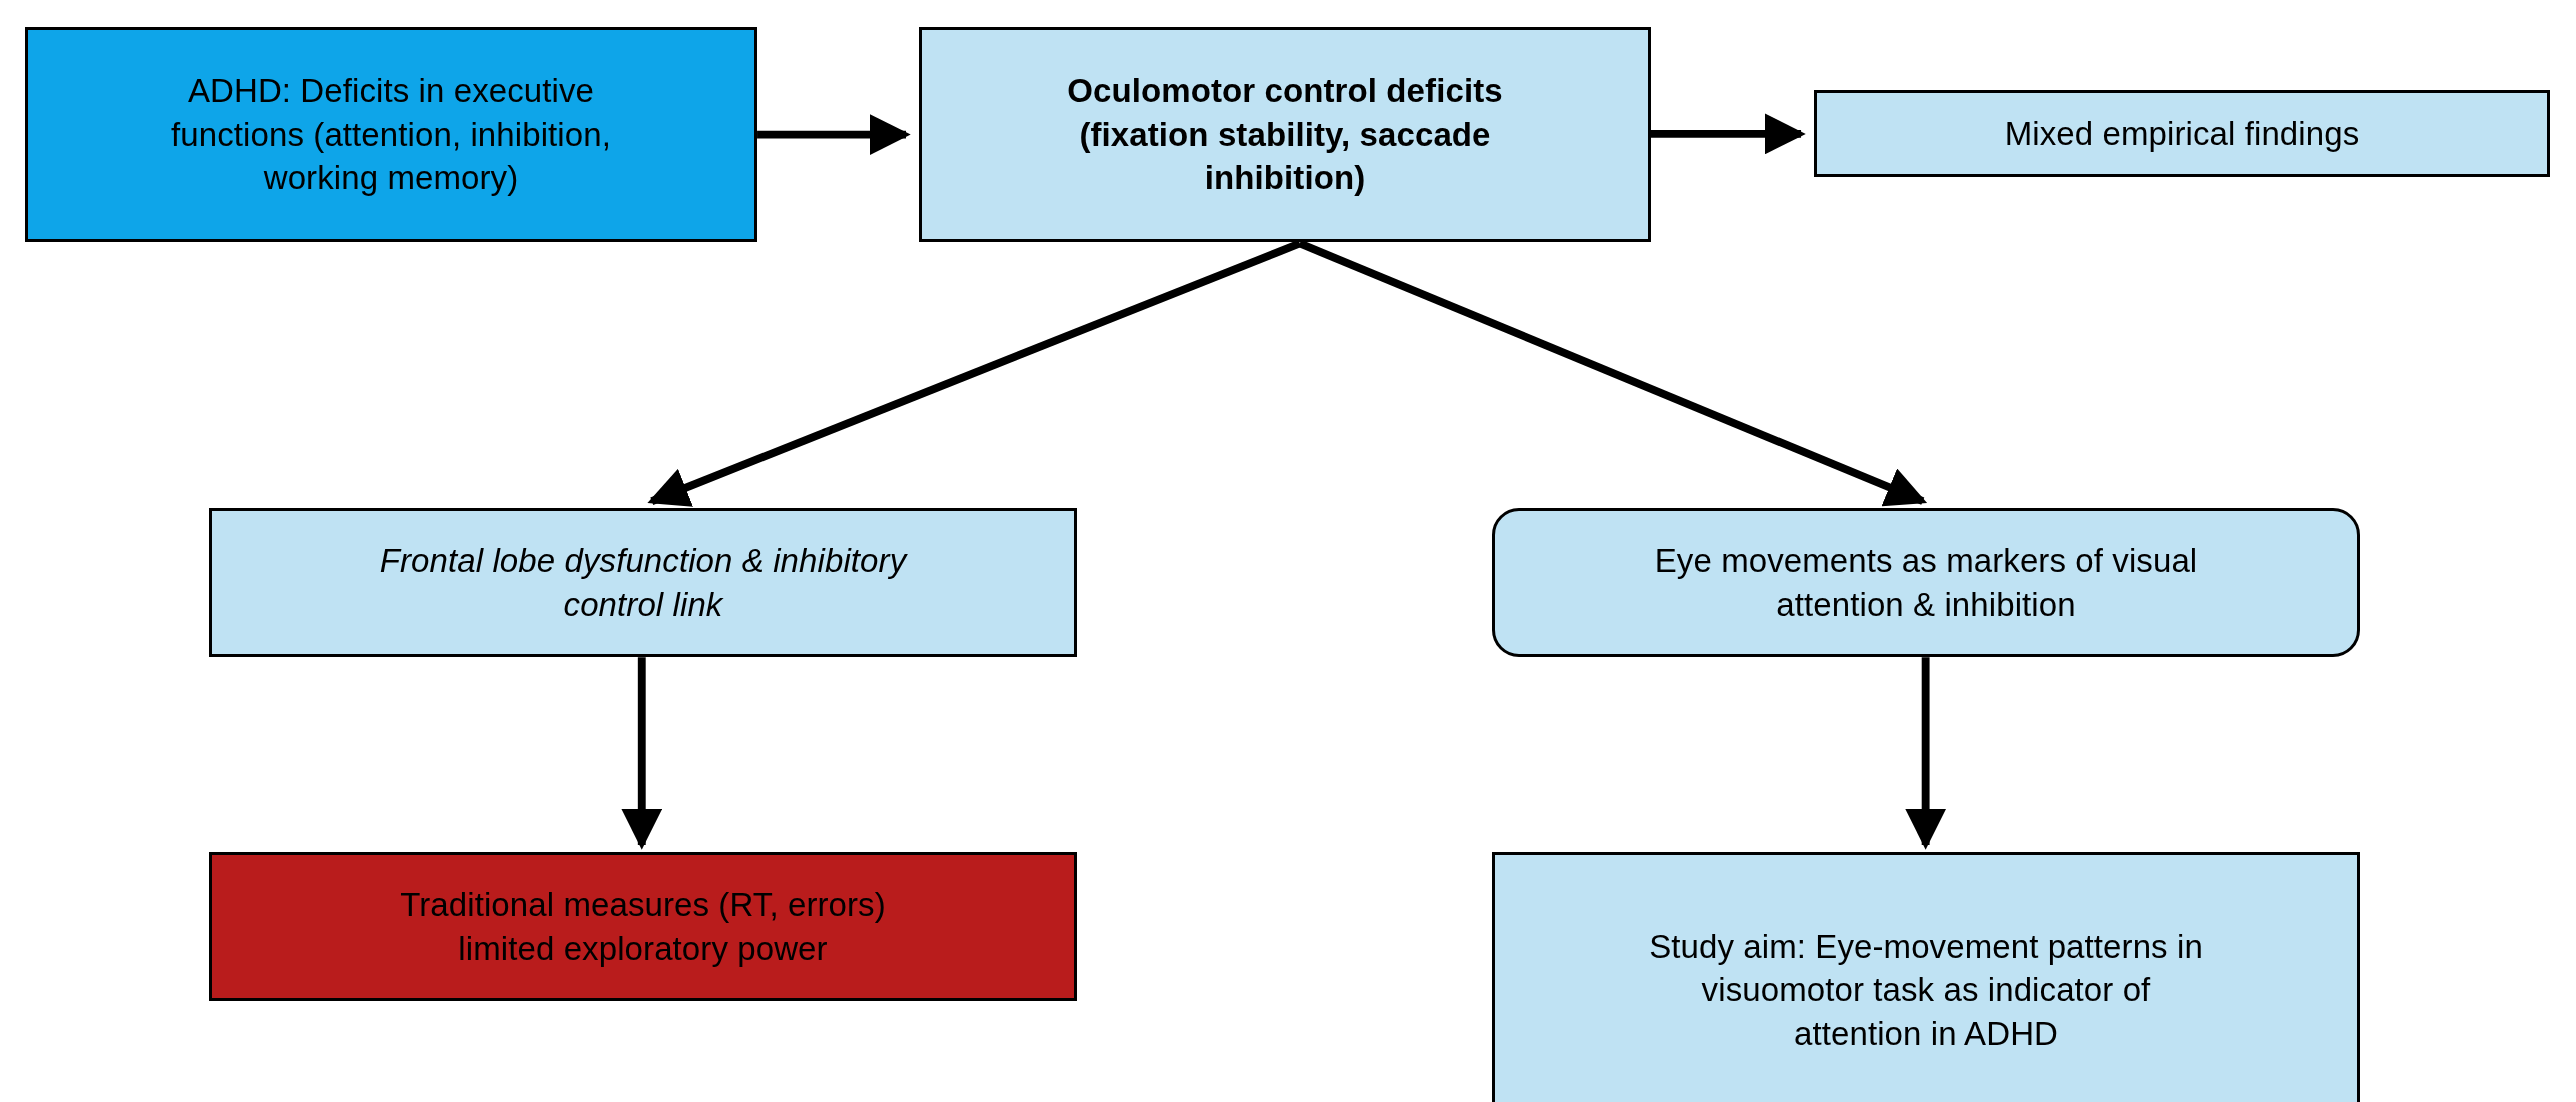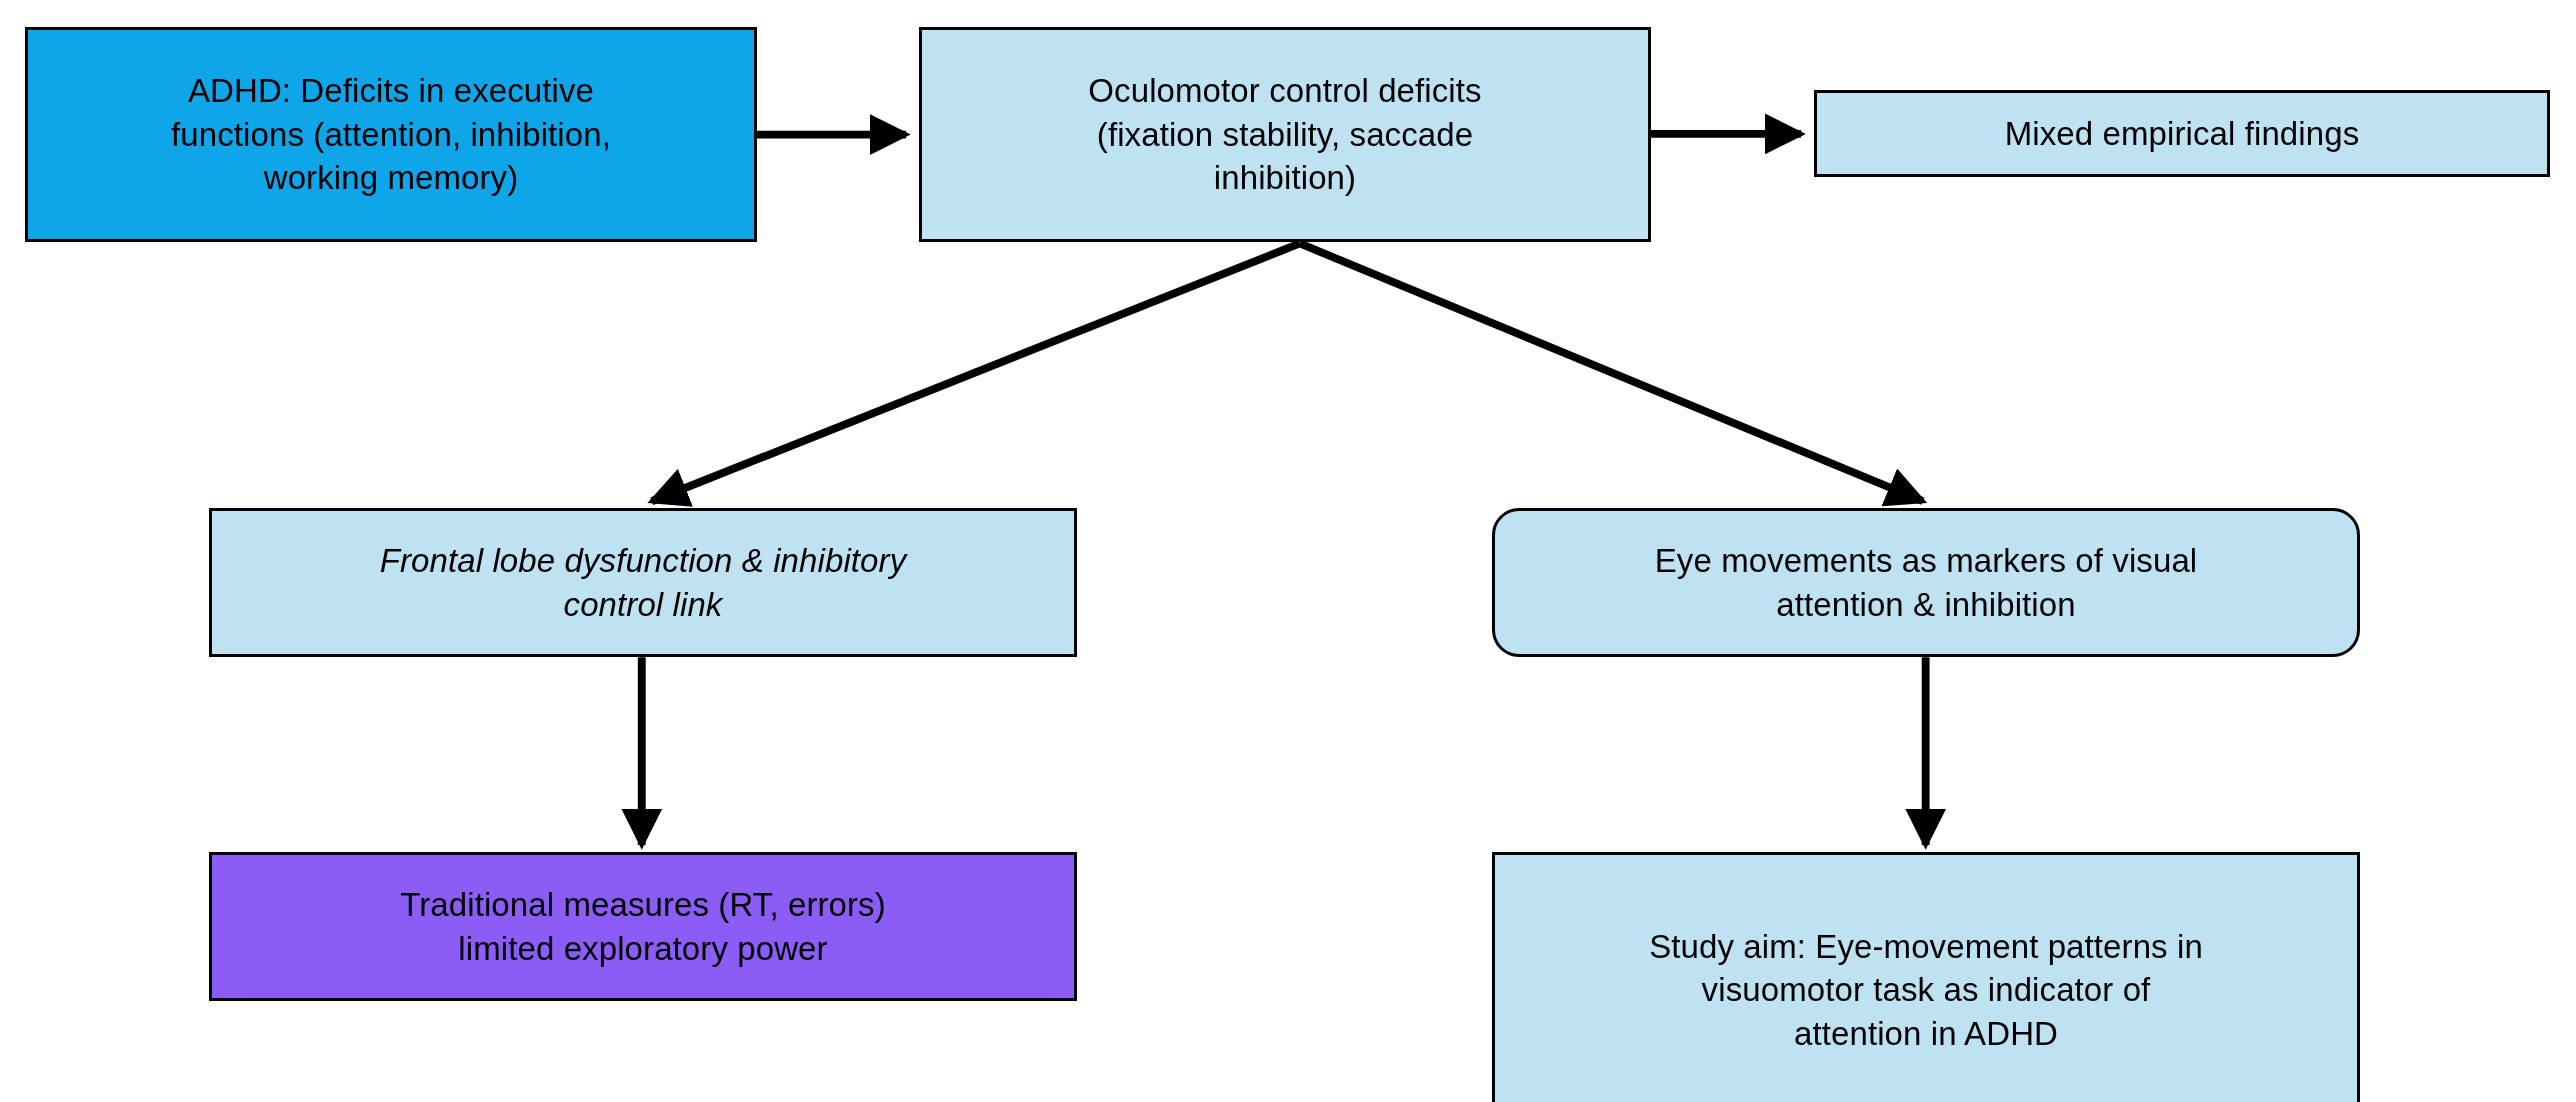--- a/index.html
+++ b/index.html
@@ -67,37 +67,37 @@
         <path d="M 2689 918 L 2689 1180" stroke="#000000" stroke-width="11" fill="none" marker-end="url(#arrowhead)"></path>
       </g>
   </svg>
 
   <div id="node-layer">
       <div class="node" style="left: 25px; top: 27px; width: 732px; height: 215px; background: #0ea5e9; border-color: rgb(0, 0, 0);">
         <span class="node-label">ADHD: Deficits in executive
 functions (attention, inhibition,
 working memory)</span>
       </div>
-      <div class="node" style="left: 919px; top: 27px; width: 732px; height: 215px; background: rgb(191, 226, 243); border-color: rgb(0, 0, 0);">
+      <div class="node" style="left: 919px; top: 27px; width: 732px; height: 215px; background: rgb(191, 226, 243); border-color: rgb(0, 0, 0); font-weight: bold;">
         <span class="node-label">Oculomotor control deficits
 (fixation stability, saccade
 inhibition)</span>
       </div>
       <div class="node" style="left: 1814px; top: 90px; width: 736px; height: 87px; background: rgb(191, 226, 243); border-color: rgb(0, 0, 0);">
         <span class="node-label">Mixed empirical findings</span>
       </div>
       <div class="node" style="left: 209px; top: 508px; width: 868px; height: 149px; background: rgb(191, 226, 243); border-color: rgb(0, 0, 0); font-style: italic;">
         <span class="node-label">Frontal lobe dysfunction &amp; inhibitory
 control link</span>
       </div>
       <div class="node" style="left: 1492px; top: 508px; width: 868px; height: 149px; background: rgb(191, 226, 243); border-color: rgb(0, 0, 0); border-radius: 27px;">
         <span class="node-label">Eye movements as markers of visual
 attention &amp; inhibition</span>
       </div>
-      <div class="node" style="left: 209px; top: 852px; width: 868px; height: 149px; background: #8b5cf6; border-color: rgb(0, 0, 0);">
+      <div class="node" style="left: 209px; top: 852px; width: 868px; height: 149px; background: #b91c1c; border-color: rgb(0, 0, 0);">
         <span class="node-label">Traditional measures (RT, errors)
 limited exploratory power</span>
       </div>
       <div class="node" style="left: 1492px; top: 852px; width: 868px; height: 276px; background: rgb(191, 226, 243); border-color: rgb(0, 0, 0);">
         <span class="node-label">Study aim: Eye-movement patterns in
 visuomotor task as indicator of
 attention in ADHD</span>
       </div>
     </div>
 

